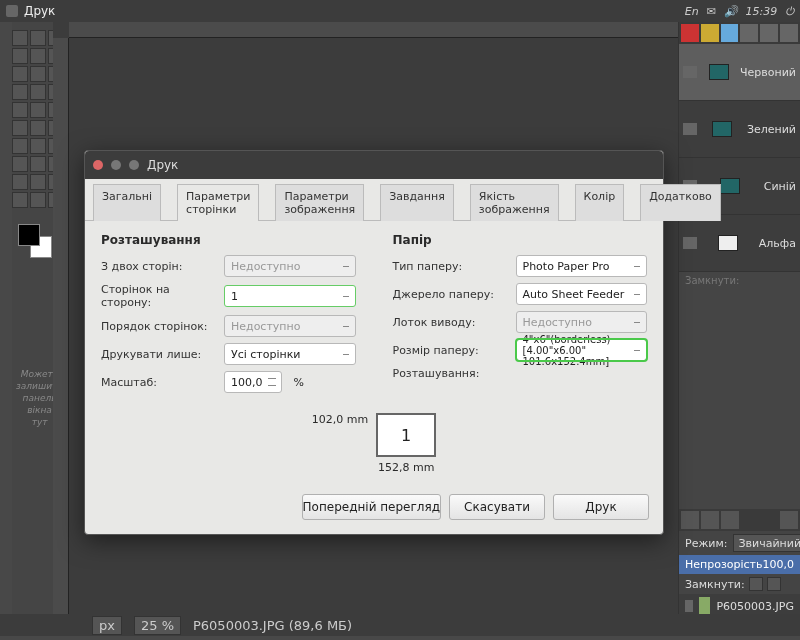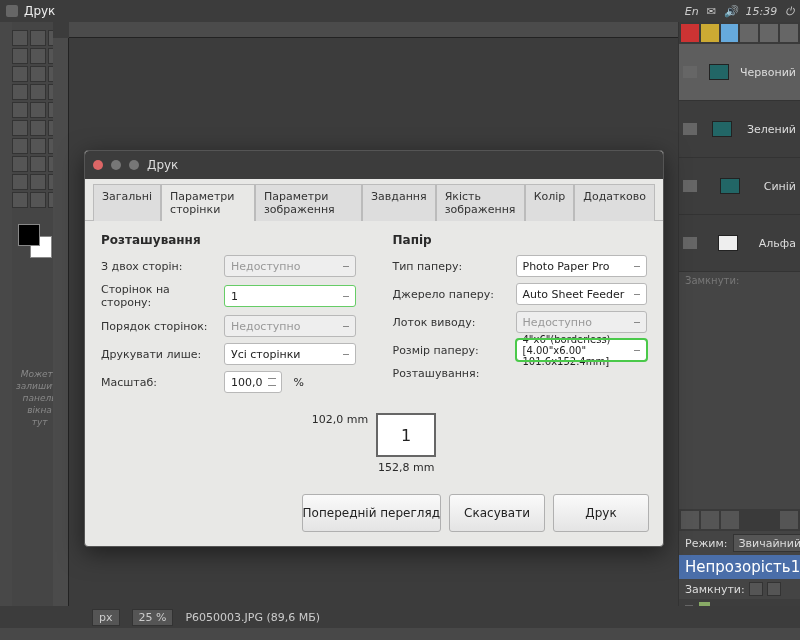--- a/index.html
+++ b/index.html
@@ -29,41 +29,41 @@
   .layer{display:flex;align-items:center;gap:4px;padding:20px 4px;border-bottom:1px solid #333;justify-content:space-between;}
   .layer .eye{width:14px;height:12px;background:#666;}
   .layer .thumb{width:20px;height:16px;background:#266;border:1px solid #222;}
   .layer.sel{background:#5e5e5e;}
   .layer .name{font-size:11px;color:#ddd;}
   .rmid{height:220px;background:#454545;}
   .ricons{display:flex;gap:2px;padding:2px;background:#3a3a3a;}
   .ricon{width:18px;height:18px;background:#555;}
   .mode-row{display:flex;align-items:center;padding:3px 6px;gap:6px;background:#444;font-size:11px;}
   .mode-row select{flex:1;background:#555;border:1px solid #333;color:#ddd;font-size:11px;height:18px;}
-  .opacity-row{display:flex;align-items:center;justify-content:space-between;background:#4a6ea9;color:#fff;padding:3px 6px;font-size:15px;}
+  .opacity-row{display:flex;align-items:center;justify-content:space-between;background:#4a6ea9;color:#fff;padding:3px 6px;font-size:11px;}
   .lock-row{display:flex;align-items:center;gap:4px;padding:3px 6px;background:#444;font-size:11px;}
   .lock-row .sq{width:14px;height:14px;background:#555;border:1px solid #333;}
   .imagethumb{display:flex;align-items:center;gap:6px;padding:3px 6px;background:#3d3d3d;}
   .imagethumb .th{width:22px;height:18px;background:#8a6;}
 
   
   .canvasarea{position:absolute;top:22px;left:53px;right:122px;bottom:22px;background:#3c3c3c;}
   .rulers-h{position:absolute;top:0;left:16px;right:0;height:16px;background:#4b4b4b;border-bottom:1px solid #222;}
   .rulers-v{position:absolute;top:16px;left:0;width:16px;bottom:0;background:#4b4b4b;border-right:1px solid #222;}
 
   
-  .status{position:absolute;left:0;right:0;bottom:12px;height:22px;background:#3c3c3c;display:flex;align-items:center;gap:12px;padding:0 10px;font-size:11px;color:#ccc;}
+  .status{position:absolute;left:0;right:0;bottom:4px;height:22px;background:#3c3c3c;display:flex;align-items:center;gap:12px;padding:0 10px;font-size:13px;color:#ccc;}
   .status .sel{background:#555;border:1px solid #333;padding:1px 6px;}
 
   
   .dialog{position:absolute;left:84px;top:150px;width:580px;background:#e8e8e6;color:#2a2a2a;border:1px solid #555;border-radius:4px;box-shadow:0 6px 24px rgba(0,0,0,.5);}
   .d-titlebar{height:28px;background:#3c3c3c;display:flex;align-items:center;padding:0 8px;gap:8px;border-radius:4px 4px 0 0;}
   .d-dot{width:10px;height:10px;border-radius:50%;}
   .d-titlebar .t{color:#ddd;font-size:12px;}
-  .d-tabs{display:flex;background:#e8e8e6;border-bottom:1px solid #bbb;padding:4px 8px 0;gap:0;font-size:11px;}
+  .d-tabs{display:flex;background:#e8e8e6;border-bottom:1px solid #bbb;padding:4px 8px 0;gap:16px;font-size:11px;}
   .d-tab{padding:5px 8px;border:1px solid #bbb;border-bottom:none;background:#ddd;color:#333;cursor:pointer;position:relative;top:1px;}
   .d-tab.active{background:#e8e8e6;}
   .d-body{padding:12px 16px 8px;display:flex;gap:37px;}
   .d-col{flex:1;}
   .d-h{font-weight:bold;margin-bottom:8px;font-size:12px;}
   .d-row{display:flex;align-items:center;margin-bottom:6px;gap:8px;}
   .d-row label{width:115px;font-size:11px;color:#333;}
   .d-sel,.d-spin{flex:1;height:22px;background:#fff;border:1px solid #b8b8b8;border-radius:3px;font-size:11px;padding:0 18px 0 6px;display:flex;align-items:center;position:relative;color:#222;}
   .d-sel::after{content:"";position:absolute;right:5px;top:4px;width:8px;height:12px;background:linear-gradient(#888,#888) center/6px 1px no-repeat;}
   .d-sel.disabled{color:#999;background:#eee;}
@@ -73,21 +73,21 @@
   .d-spin::after{content:"";position:absolute;right:3px;top:3px;width:10px;height:14px;background:linear-gradient(#888,#888) 0 3px/8px 1px no-repeat,linear-gradient(#888,#888) 0 10px/8px 1px no-repeat;}
   .percent{font-size:11px;margin-left:4px;}
 
   .preview-area{padding:6px 0 12px;display:flex;justify-content:center;}
   .pv{display:flex;align-items:flex-start;gap:8px;}
   .pv-box{width:60px;height:44px;border:2px solid #666;display:flex;align-items:center;justify-content:center;font-size:16px;color:#222;background:#fff;}
   .pv-labels{display:flex;flex-direction:column;align-items:center;gap:4px;font-size:11px;}
   .pv-left{font-size:11px;}
 
   .d-buttons{display:flex;justify-content:flex-end;gap:8px;padding:8px 14px 14px;}
-  .btn{min-width:96px;height:38px;background:linear-gradient(#fafafa,#e4e4e4);border:1px solid #b0b0b0;border-radius:3px;font-size:12px;color:#222;cursor:pointer;}
+  .btn{min-width:96px;height:26px;background:linear-gradient(#fafafa,#e4e4e4);border:1px solid #b0b0b0;border-radius:3px;font-size:12px;color:#222;cursor:pointer;}
 
 </style>
 </head>
 <body>
 
 <div class="osbar">
   <div class="osbar-left">
     <span style="width:12px;height:12px;background:#666;border-radius:2px;"></span>
     <span class="title">Друк</span>
   </div>

